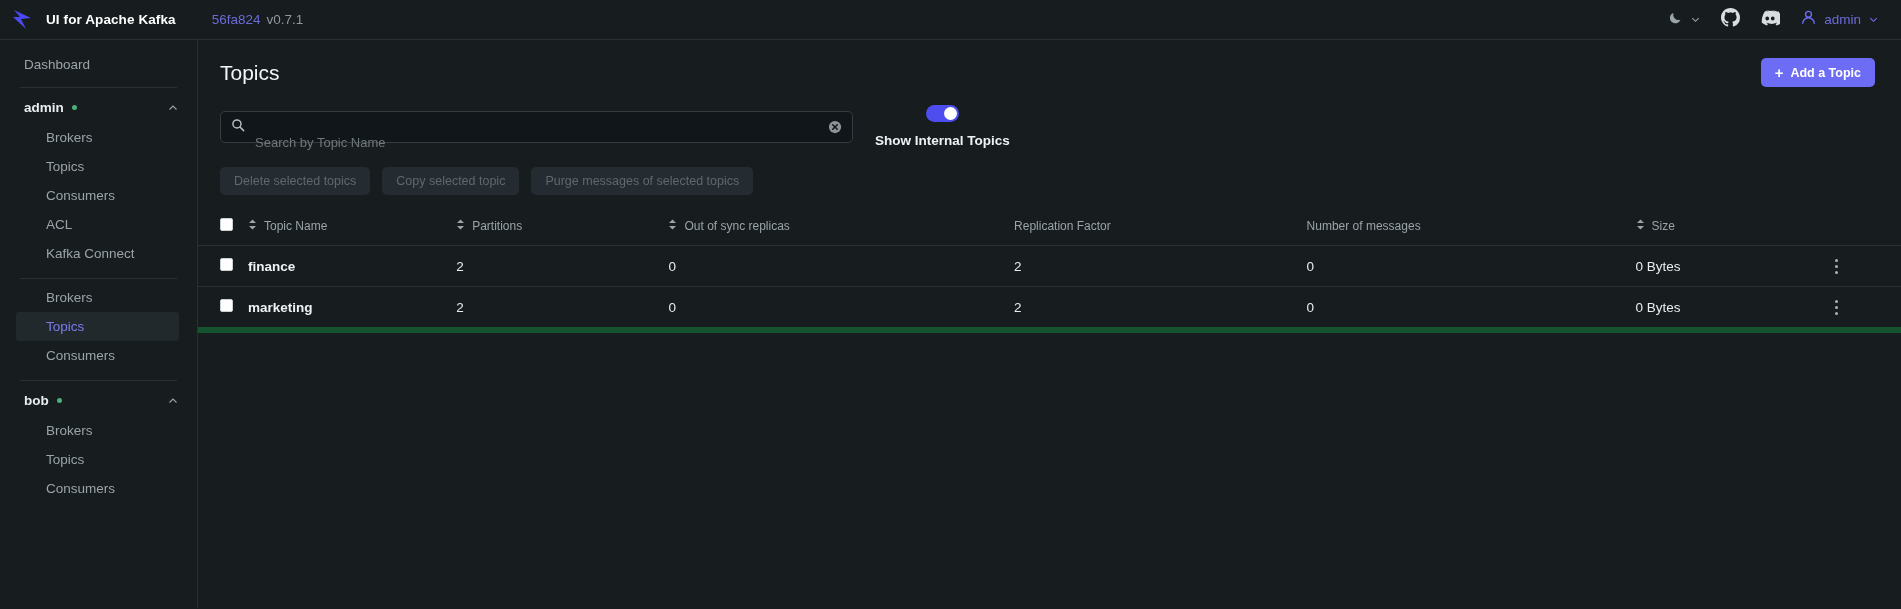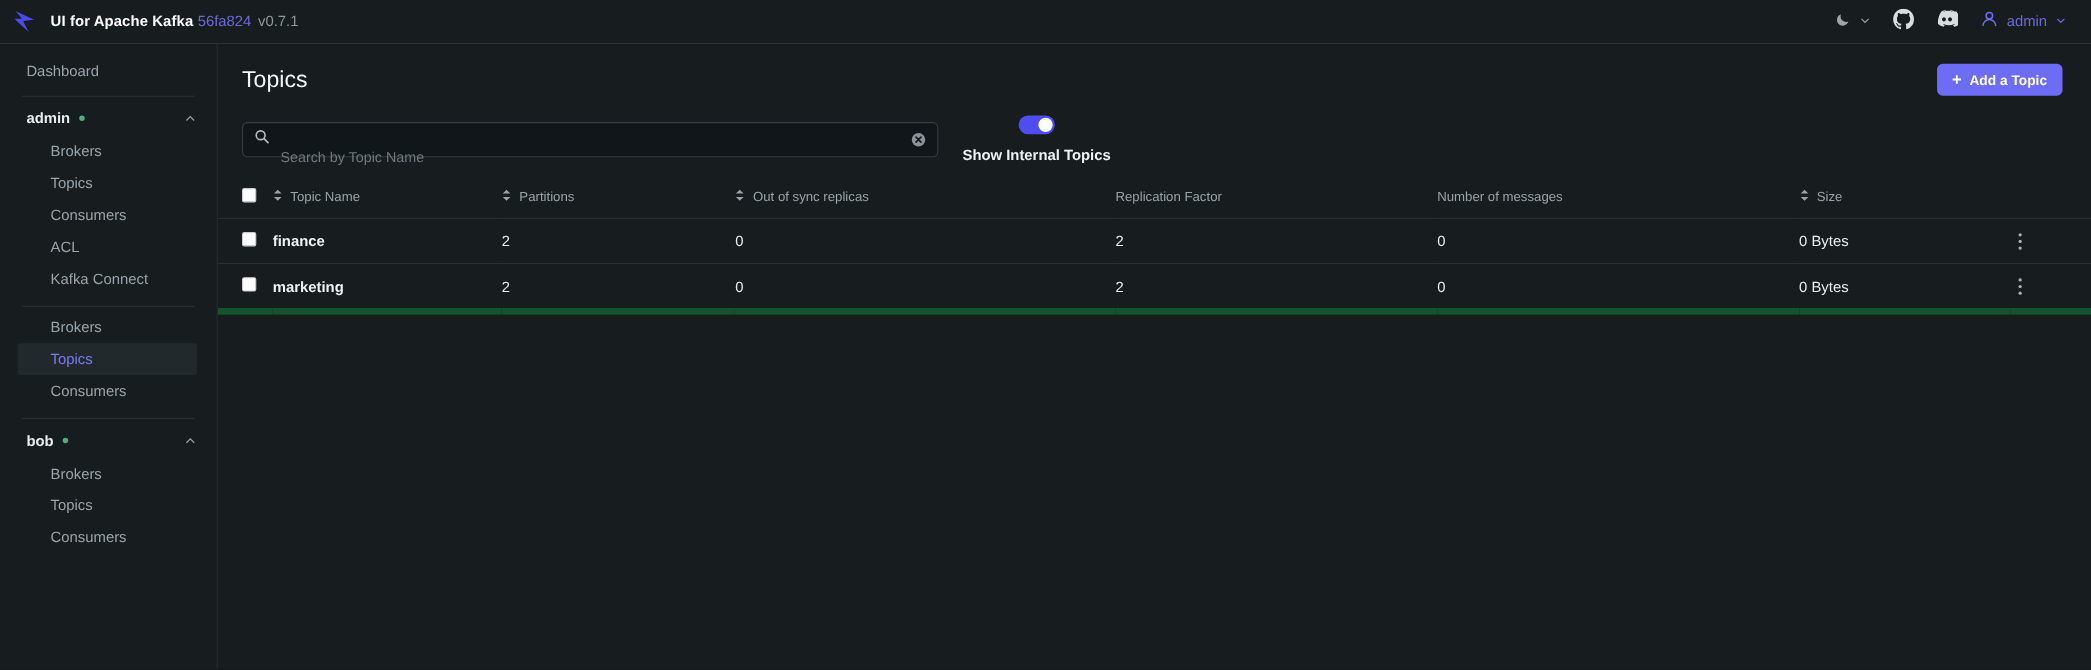--- a/index.html
+++ b/index.html
@@ -23,21 +23,21 @@
     position: relative;
   }
   .brand { display: flex; align-items: center; gap: 10px; }
   .logo-mark { width: 26px; height: 26px; display: block; }
   .brand-title {
     color: #ffffff;
     font-size: 13.5px;
     font-weight: bold;
     letter-spacing: .1px;
   }
-  .version-wrap { margin-left: 4px; display: flex; align-items: center; gap: 6px; }
+  .version-wrap { margin-left: 36px; display: flex; align-items: center; gap: 6px; }
   .version-hash { color: #6b6bd8; font-size: 13.5px; }
   .version-num { color: #8e989d; font-size: 13.5px; }
 
   .nav-right {
     margin-left: auto;
     display: flex;
     align-items: center;
     gap: 20px;
   }
   .theme-switch { display: flex; align-items: center; gap: 7px; cursor: pointer; }
@@ -393,20 +393,25 @@
       </div>
 
       <div class="toggle-wrap">
         <span class="toggle">
           <span class="knob"></span>
         </span>
         <span class="toggle-label">Show Internal Topics</span>
       </div>
     </div>
 
+    <div class="action-row">
+      <button class="action-btn" disabled="">Delete selected topics</button>
+      <button class="action-btn" disabled="">Copy selected topic</button>
+      <button class="action-btn" disabled="">Purge messages of selected topics</button>
+    </div>
 
     <div class="table-wrap">
       <table>
         <colgroup>
           <col class="col-check">
             <col class="col-name">
             <col class="col-part">
             <col class="col-oos">
           <col class="col-rf">
             <col class="col-msgs">

